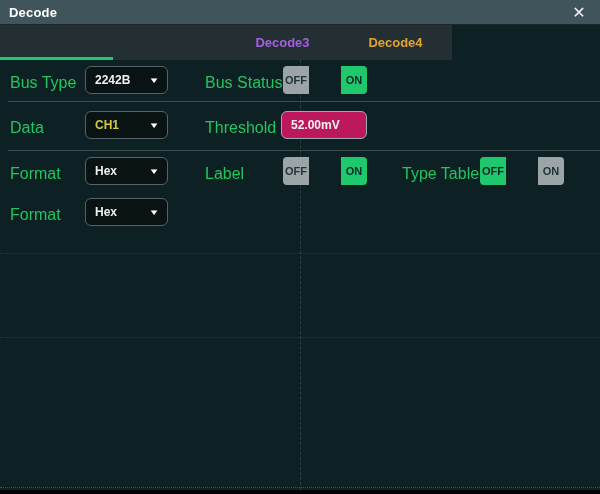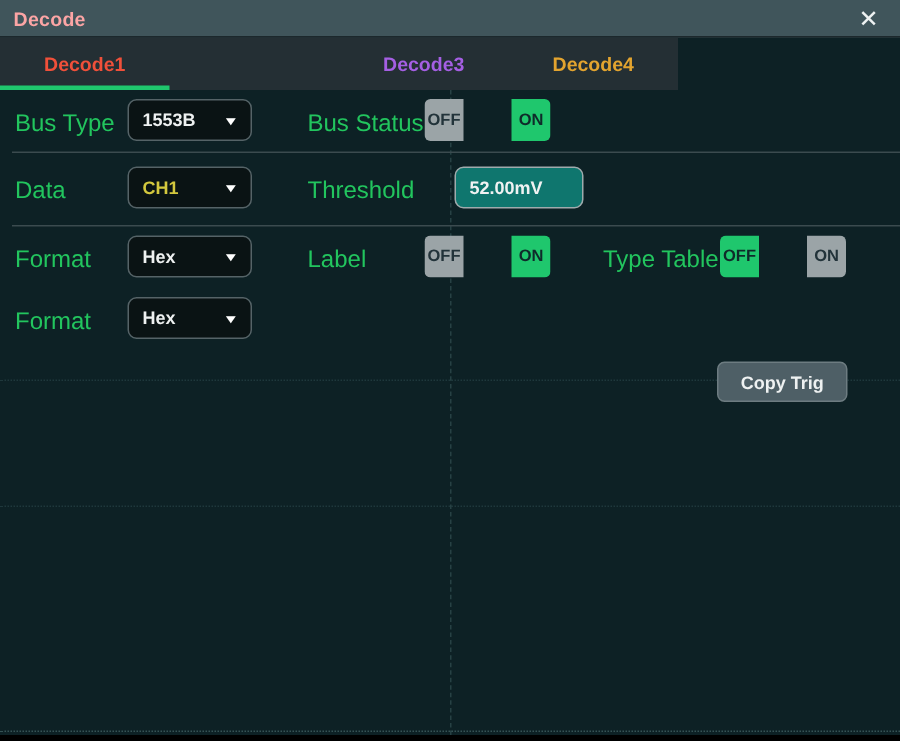--- a/index.html
+++ b/index.html
@@ -11,21 +11,21 @@
     overflow:hidden;
   }
   .stage { position:absolute; left:0; top:0; width:600px; height:494px; background:#0d2125; }
 
   
   .titlebar {
     position:absolute; left:0; top:0; width:600px; height:25px;
     background:#40555b; display:flex; align-items:center;
     border-bottom:1px solid #1c282c;
   }
-  .titlebar .title { color:#fca5a5; font-size:13px; font-weight:700; padding-left:9px; letter-spacing:.2px;text-align:center; }
+  .titlebar .title { color:#ffffff; font-size:13px; font-weight:700; padding-left:9px; letter-spacing:.2px;text-align:center; }
   .close-btn {
     position:absolute; right:6px; top:0; width:30px; height:25px;
     display:flex; align-items:center; justify-content:center;
     color:#eef2f2; font-size:16px; font-weight:400; cursor:pointer;
   }
 
   
   .tabbar { position:absolute; left:0; top:25px; width:600px; height:35px; }
   .tabbar .strip { position:absolute; left:0; top:0; width:452px; height:35px; background:#242f34; }
   .tab {
@@ -49,23 +49,23 @@
   .dropdown {
     position:absolute; width:83px; height:28px;
     background:#0a1314; border:1px solid #556367; border-radius:6px;
     display:flex; align-items:center; padding:0 9px;
     color:#eef1f1; font-size:12px; font-weight:700; cursor:pointer;
   }
   .dropdown .caret { margin-left:auto; font-size:8px; color:#ffffff; transform:scaleX(1.4); }
 
   .input-box {
     position:absolute; width:86px; height:28px;
-    background:#0f766e; border:1px solid #9fabad; border-radius:6px;
+    background:#be185d; border:1px solid #9fabad; border-radius:6px;
     display:flex; align-items:center; padding:0 9px;
-    color:#f0f2f2; font-size:12px; font-weight:700; cursor:text;margin-left:22px;
+    color:#f0f2f2; font-size:12px; font-weight:700; cursor:text;
   }
 
   .toggle {
     position:absolute; width:84px; height:28px;
     display:flex; border-radius:4px; overflow:hidden; cursor:pointer;gap:32px;
   }
   .toggle .half {
     flex:1; display:flex; align-items:center; justify-content:center;
     font-size:11px; font-weight:700; background:#9ba4a7; color:#22333a;
   }
@@ -92,29 +92,28 @@
   <div class="grat-h" style="top:337px;"></div>
   <div class="grat-h bright" style="top:487px;"></div>
 
   <div class="titlebar">
     <span class="title">Decode</span>
   </div>
   <div class="close-btn">✕</div>
 
   <div class="tabbar">
     <div class="strip"></div>
-    <div class="tab" style="left: 0px; color: rgb(240, 80, 58);">Decode1</div>
     <div class="tab" style="left: 226px; color: rgb(165, 95, 227);">Decode3</div>
     <div class="tab" style="left: 339px; color: rgb(227, 164, 47);">Decode4</div>
     <div class="tab-underline"></div>
   </div>
 
   <div class="lbl" style="left:10px; top:74px;">Bus Type</div>
   <div class="dropdown" style="left:85px; top:66px;">
-    <span>1553B</span>
+    <span>2242B</span>
     <span class="caret">▼</span>
   </div>
   <div class="lbl" style="left:205px; top:74px;">Bus Status</div>
   <div class="toggle" style="left:283px; top:66px;" data-active="ON">
     <div class="half half-off">OFF</div>
     <div class="half half-on">ON</div>
   </div>
   <div class="separator" style="top:101px;"></div>
 
   <div class="lbl" style="left:10px; top:119px;">Data</div>
@@ -143,18 +142,15 @@
     <div class="half half-off">OFF</div>
     <div class="half half-on">ON</div>
   </div>
 
   <div class="lbl" style="left:10px; top:206px;">Format</div>
   <div class="dropdown" style="left:85px; top:198px;">
     <span>Hex</span>
     <span class="caret">▼</span>
   </div>
 
-  <div class="btn normal" style="left:478px; top:241px;">
-    <span>Copy Trig</span>
-  </div>
 
   <div class="bottom-bar"></div>
 </div>
 
 </body></html>

